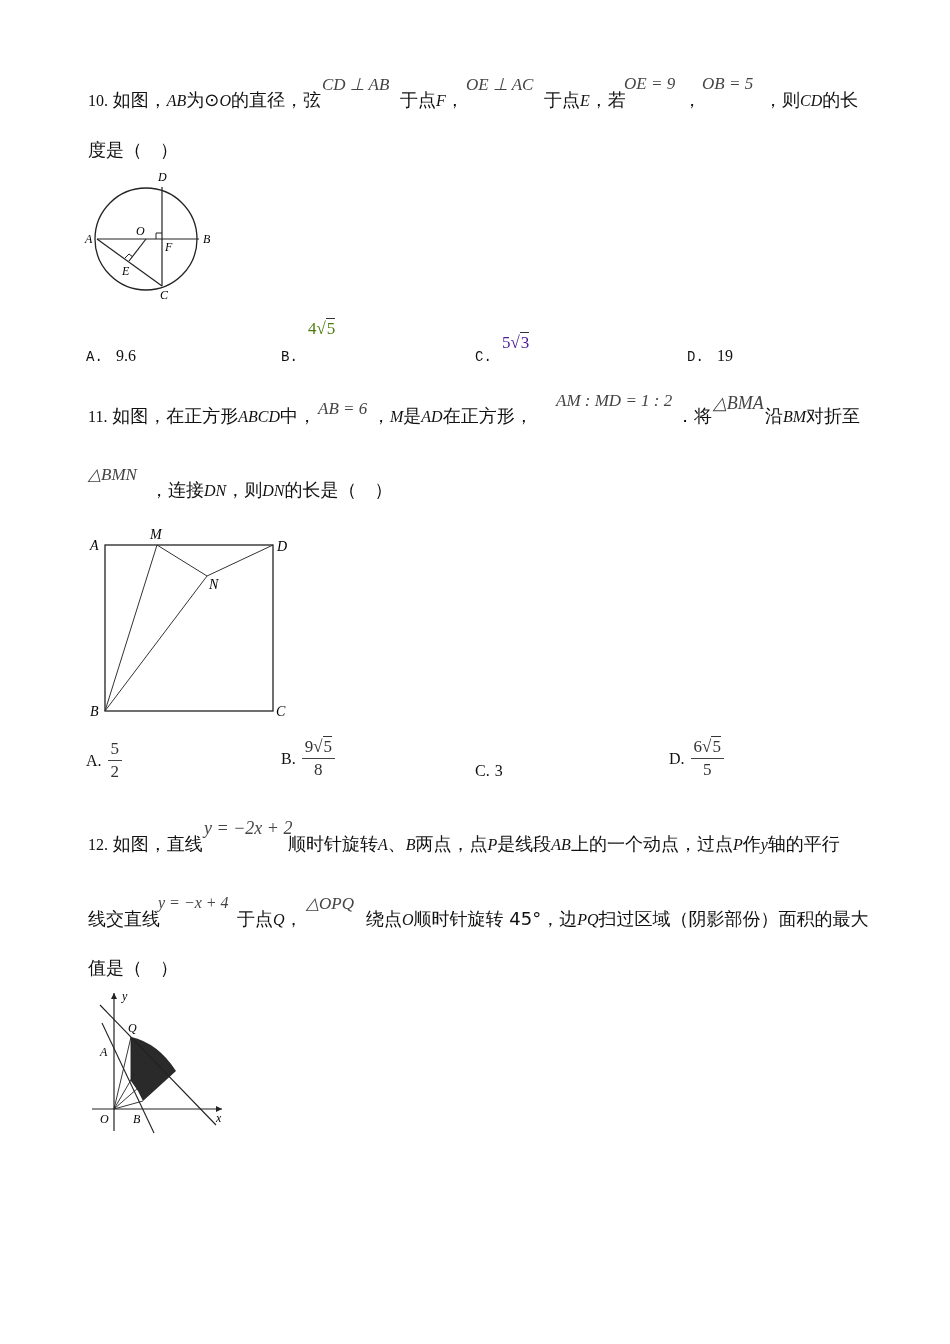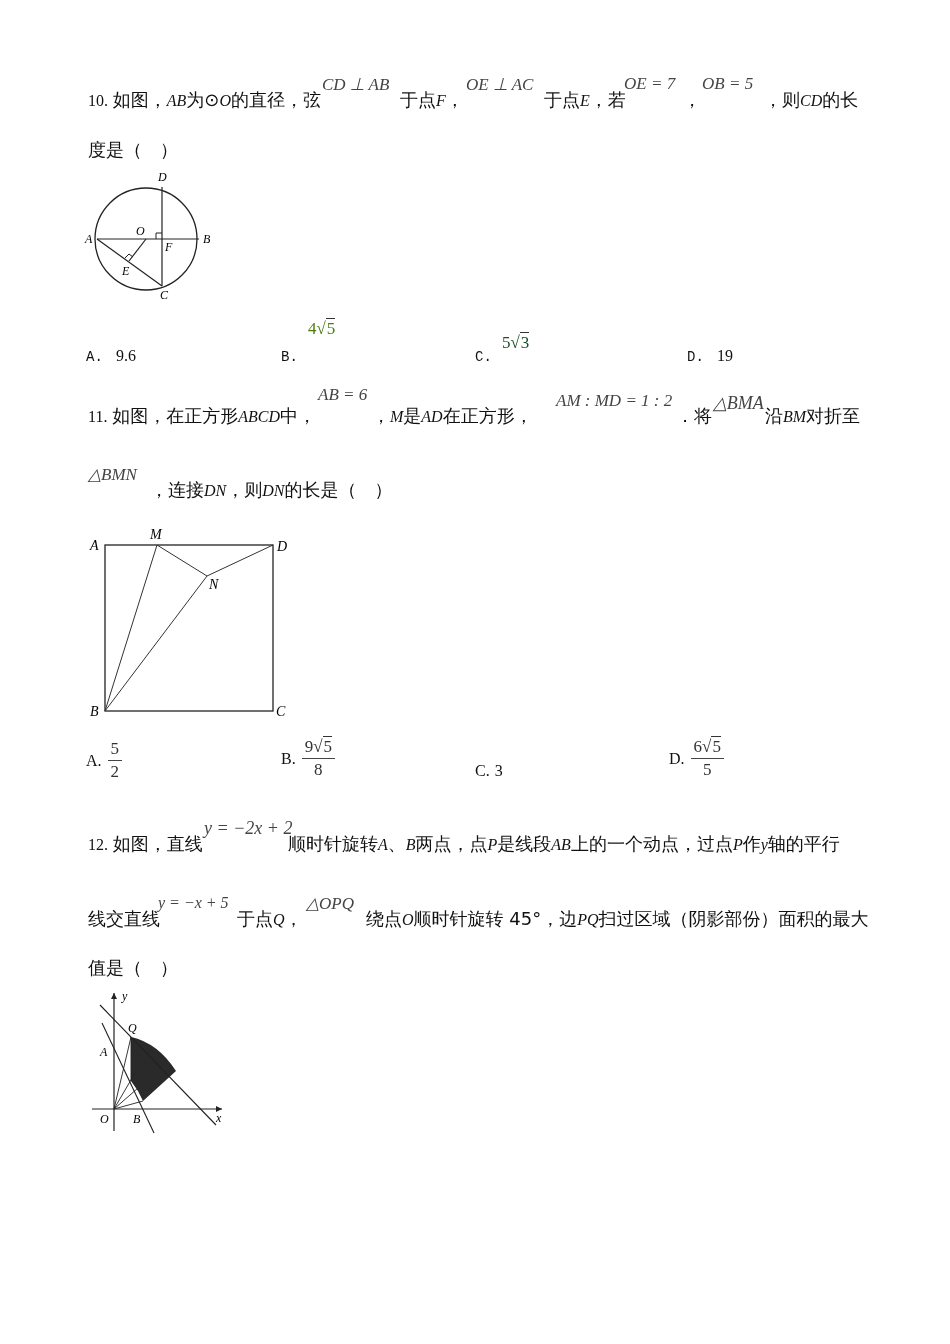--- a/index.html
+++ b/index.html
@@ -28,21 +28,21 @@
     <span class="cn">如图，</span><span class="it">AB</span><span class="cn">为⊙</span><span class="it">O</span><span class="cn">的直径，弦</span>
   </div>
   <span class="abs math" style="left:322px;top:74px;">CD ⊥ AB</span>
   <div class="abs txt" style="left:400px;top:90px;">
     <span class="cn">于点</span><span class="it">F</span><span class="cn">，</span>
   </div>
   <span class="abs math" style="left:466px;top:74px;">OE ⊥ AC</span>
   <div class="abs txt" style="left:544px;top:90px;">
     <span class="cn">于点</span><span class="it">E</span><span class="cn">，若</span>
   </div>
-  <span class="abs math" style="left:624px;top:74px;">OE = 7</span>
+  <span class="abs math" style="left:624px;top:74px;">OE = 9</span>
   <span class="abs txt cn" style="left:683px;top:90px;">，</span>
   <span class="abs math" style="left:702px;top:74px;">OB = 5</span>
   <div class="abs txt" style="left:764px;top:90px;">
     <span class="cn">，则</span><span class="it">CD</span><span class="cn">的长</span>
   </div>
   <div class="abs txt cn" style="left:88px;top:140px;">度是（　）</div>
 
   <svg style="left:80px;top:165px;" width="160" height="140" viewBox="0 0 160 140">
     <circle cx="66" cy="74" r="51" fill="none" stroke="#222" stroke-width="1.3"></circle>
     <line x1="17" y1="74" x2="119" y2="74" stroke="#222" stroke-width="1.2"></line>
@@ -66,35 +66,35 @@
   </div>
   <div class="abs" style="left:281px;top:346px;">
     <span class="opt-label">B.</span>
   </div>
   <div class="abs mathr" style="left:308px;top:319px;color:#4d7c0f;">
     <span>4</span>√<span class="sqrt">5</span>
   </div>
   <div class="abs" style="left:475px;top:346px;">
     <span class="opt-label">C.</span>
   </div>
-  <div class="abs mathr" style="left:502px;top:333px;color:#14532d;">
+  <div class="abs mathr" style="left:502px;top:333px;color:#4c1d95;">
     <span>5</span>√<span class="sqrt">3</span>
   </div>
   <div class="abs" style="left:669px;top:346px;margin-left:18px;">
     <span class="opt-label">D.</span>
     <span class="num" style="margin-left:8px;">19</span>
   </div>
 </div>
 
 <div>
   <div class="abs txt" style="left:88px;top:406px;">
     <span class="num">11.</span>
     <span class="cn">如图，在正方形</span><span class="it">ABCD</span><span class="cn">中，</span>
   </div>
-  <span class="abs math" style="left:318px;top:385px;text-align:center;">AB = 6</span>
+  <span class="abs math" style="left:318px;top:399px;text-align:center;">AB = 6</span>
   <div class="abs txt" style="left:372px;top:406px;">
     <span class="cn">，</span><span class="it">M</span><span class="cn">是</span><span class="it">AD</span><span class="cn">在正方形，</span>
   </div>
   <span class="abs math" style="left:556px;top:391px;">AM : MD = 1 : 2</span>
   <span class="abs txt cn" style="left:676px;top:406px;">．将</span>
   <span class="abs math" style="left:713px;top:392px;font-size:18px;">△BMA</span>
   <div class="abs txt" style="left:765px;top:406px;">
     <span class="cn">沿</span><span class="it">BM</span><span class="cn">对折至</span>
   </div>
   <span class="abs math" style="left:88px;top:464px;">△BMN</span>
@@ -147,21 +147,21 @@
   <div class="abs txt" style="left:88px;top:834px;">
     <span class="num">12.</span>
     <span class="cn">如图，直线</span>
   </div>
   <span class="abs math" style="left:204px;top:818px;font-size:18px;">y = −2x + 2</span>
   <div class="abs txt" style="left:288px;top:834px;">
     <span class="cn">顺时针旋转</span><span class="it">A</span><span class="cn">、</span><span class="it">B</span><span class="cn">两点，点</span><span class="it">P</span><span class="cn">是线段</span><span class="it">AB</span><span class="cn">上的一个动点，过点</span><span class="it">P</span><span class="cn">作</span><span class="it">y</span><span class="cn">轴的平行</span>
   </div>
 
   <span class="abs txt cn" style="left:88px;top:909px;">线交直线</span>
-  <span class="abs math" style="left:158px;top:894px;font-size:16px;">y = −x + 5</span>
+  <span class="abs math" style="left:158px;top:894px;font-size:16px;">y = −x + 4</span>
   <div class="abs txt" style="left:237px;top:909px;">
     <span class="cn">于点</span><span class="it">Q</span><span class="cn">，</span>
   </div>
   <span class="abs math" style="left:306px;top:893px;">△OPQ</span>
   <div class="abs txt" style="left:366px;top:909px;">
     <span class="cn">绕点</span><span class="it">O</span><span class="cn">顺时针旋转 45°，边</span><span class="it">PQ</span><span class="cn">扫过区域（阴影部份）面积的最大</span>
   </div>
   <div class="abs txt cn" style="left:88px;top:958px;">值是（　）</div>
 
   <svg style="left:80px;top:985px;" width="160" height="150" viewBox="0 0 160 150">

